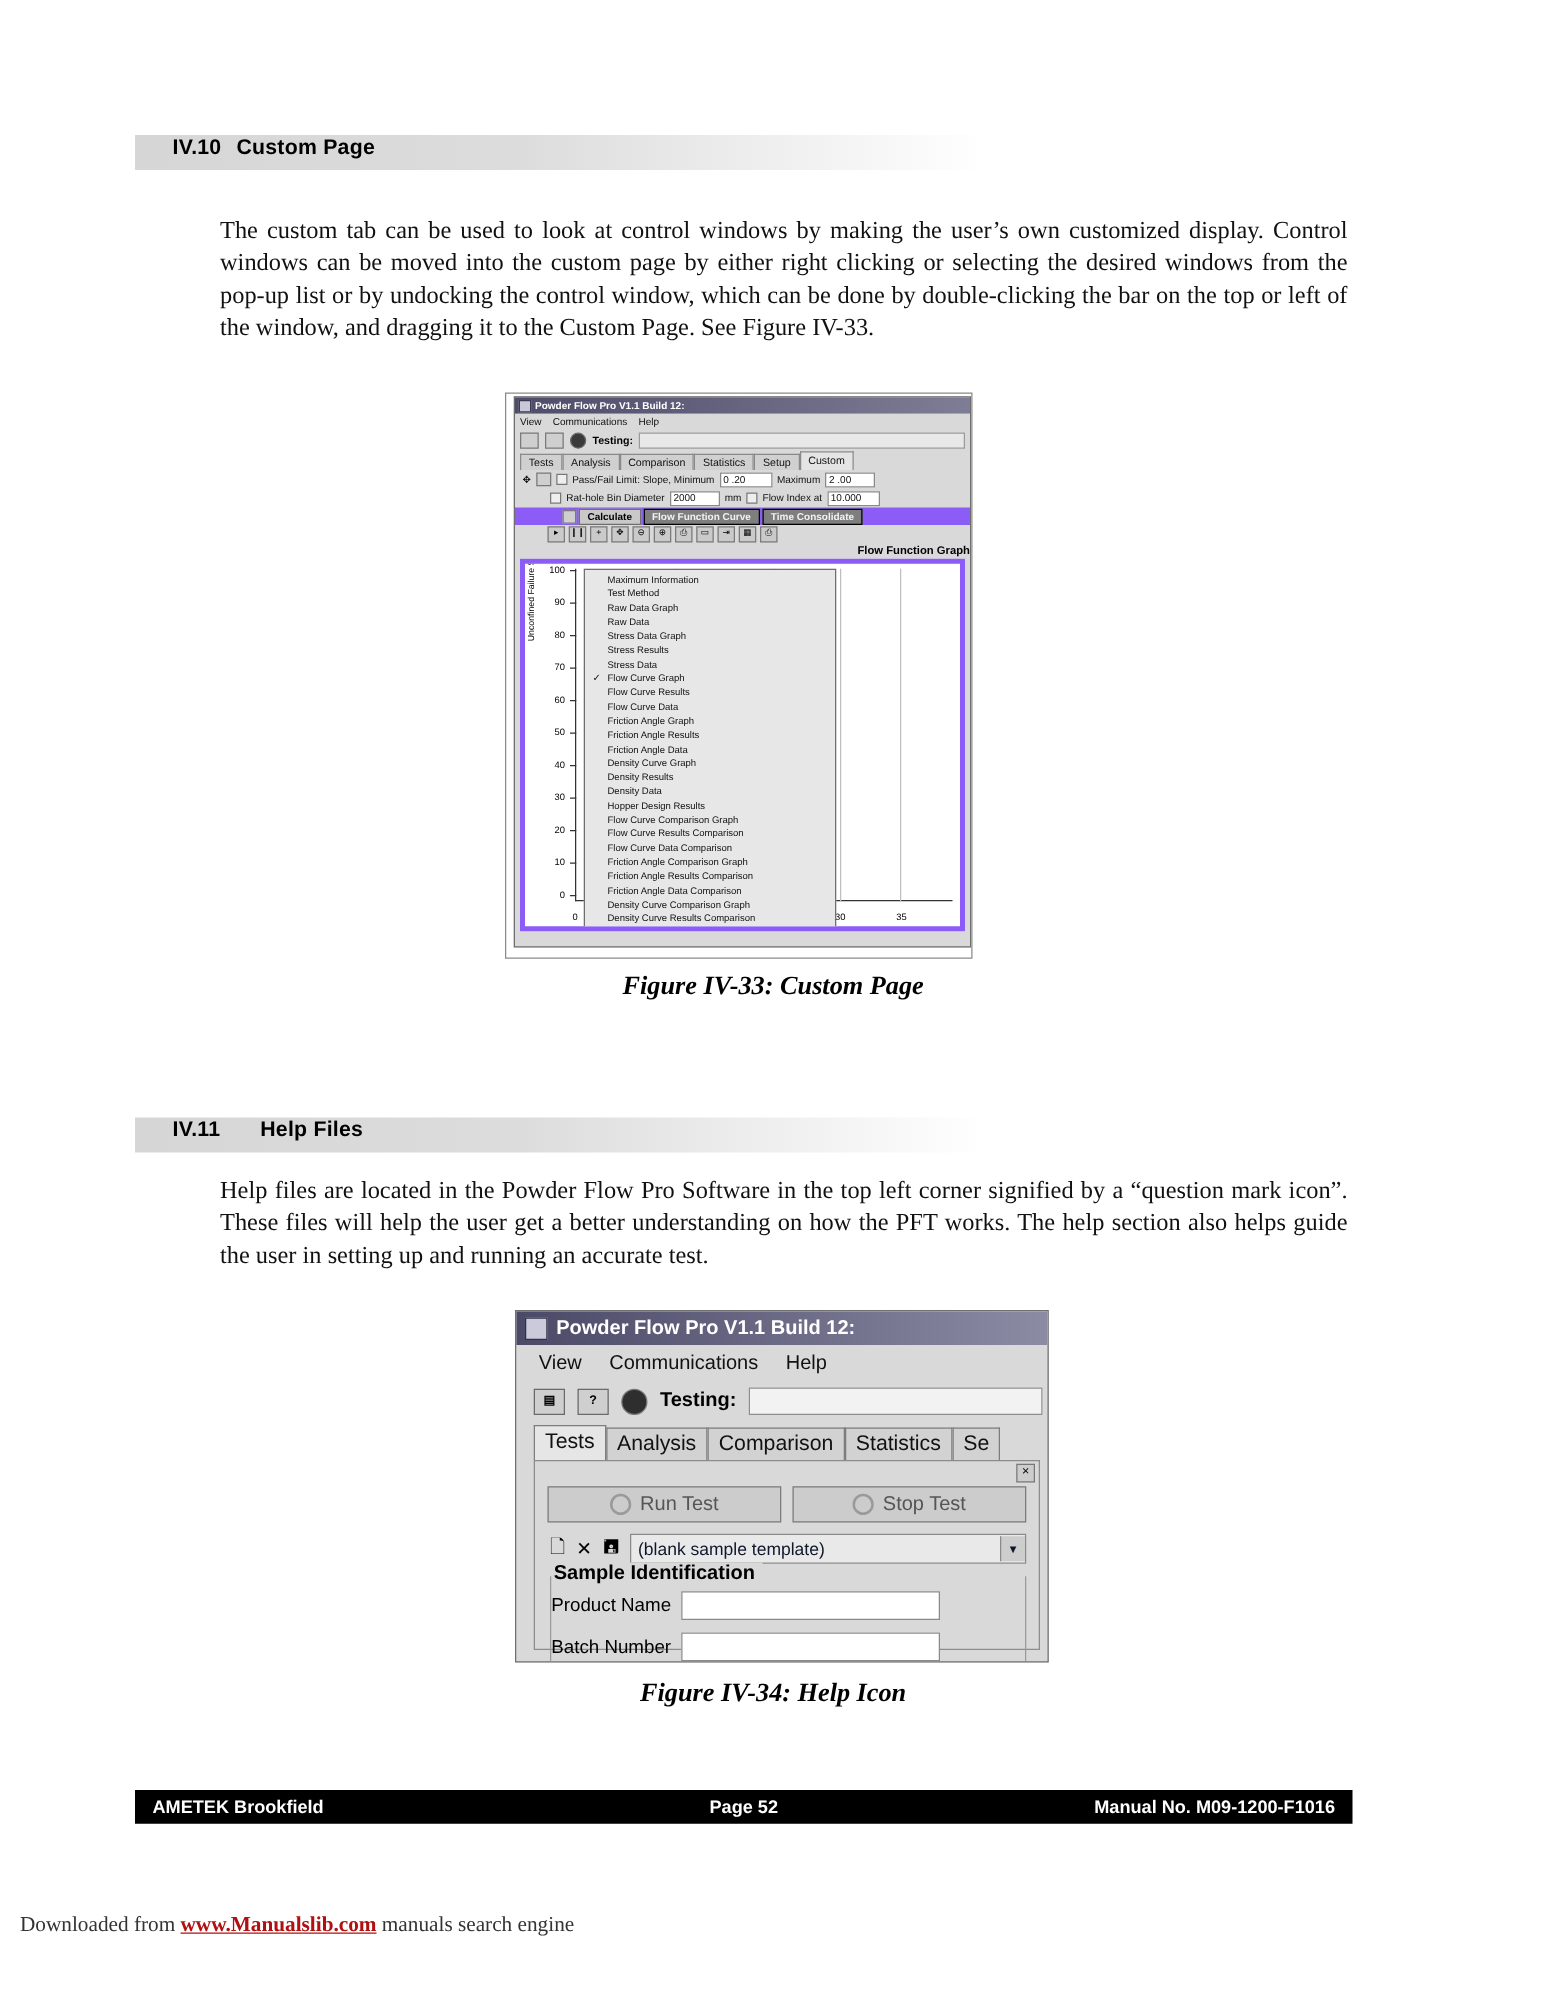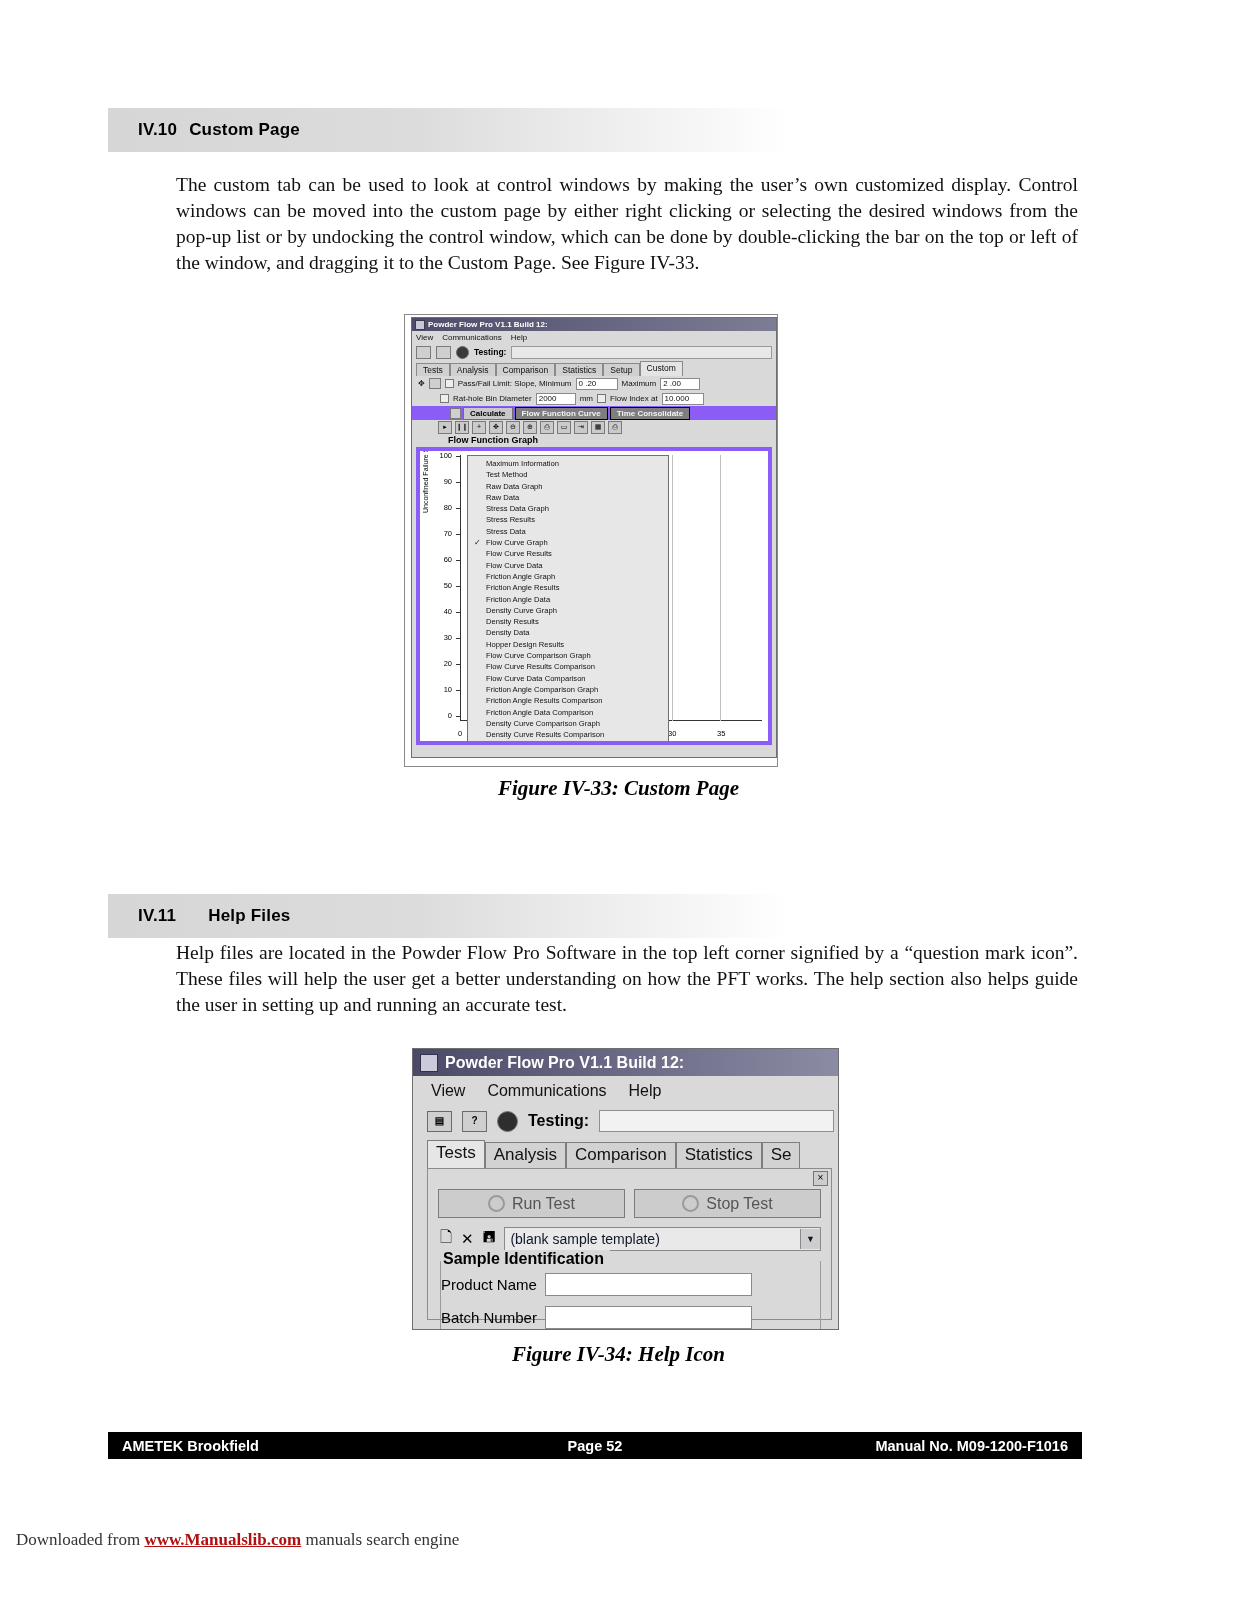--- a/index.html
+++ b/index.html
@@ -21,24 +21,23 @@
     width: 1237px;
     height: 1600px;
     background: #fff;
   }
 
   
   .section-bar {
     position: absolute;
     left: 108px;
     width: 682px;
-    height: 44px;
+    height: 28px;
     background: linear-gradient(to right, #d6d6d6 0%, #dcdcdc 45%, #f2f2f2 80%, #ffffff 100%);
     display: flex;
-    align-items: center;
   }
   .section-bar .num {
     font-family: "Liberation Sans", sans-serif;
     font-weight: bold;
     font-size: 17px;
     margin-left: 30px;
     letter-spacing: 0.2px;
   }
   .section-bar .title {
     font-family: "Liberation Sans", sans-serif;
@@ -237,27 +236,26 @@
   .gt {
     width: 12px; height: 11px;
     border: 1px solid #7a7a7a;
     background: #cacaca;
     font-size: 7px;
     line-height: 10px;
     text-align: center;
     font-family: "Liberation Sans", sans-serif;
   }
   .graphtitle {
-    text-align: left;
+    text-align: right;
     font-family: "Liberation Sans", sans-serif;
     font-size: 9px;
     font-weight: bold;
     background: #d9d9d9;
     padding-top: 1px;
-    margin-left: 36px;
   }
   .plotarea {
     position: relative;
     margin: 2px 4px 0 4px;
     height: 290px;
     background: #ffffff;
     border: 4px solid #8b5cf6;
     overflow: hidden;
   }
   .ylabel {

